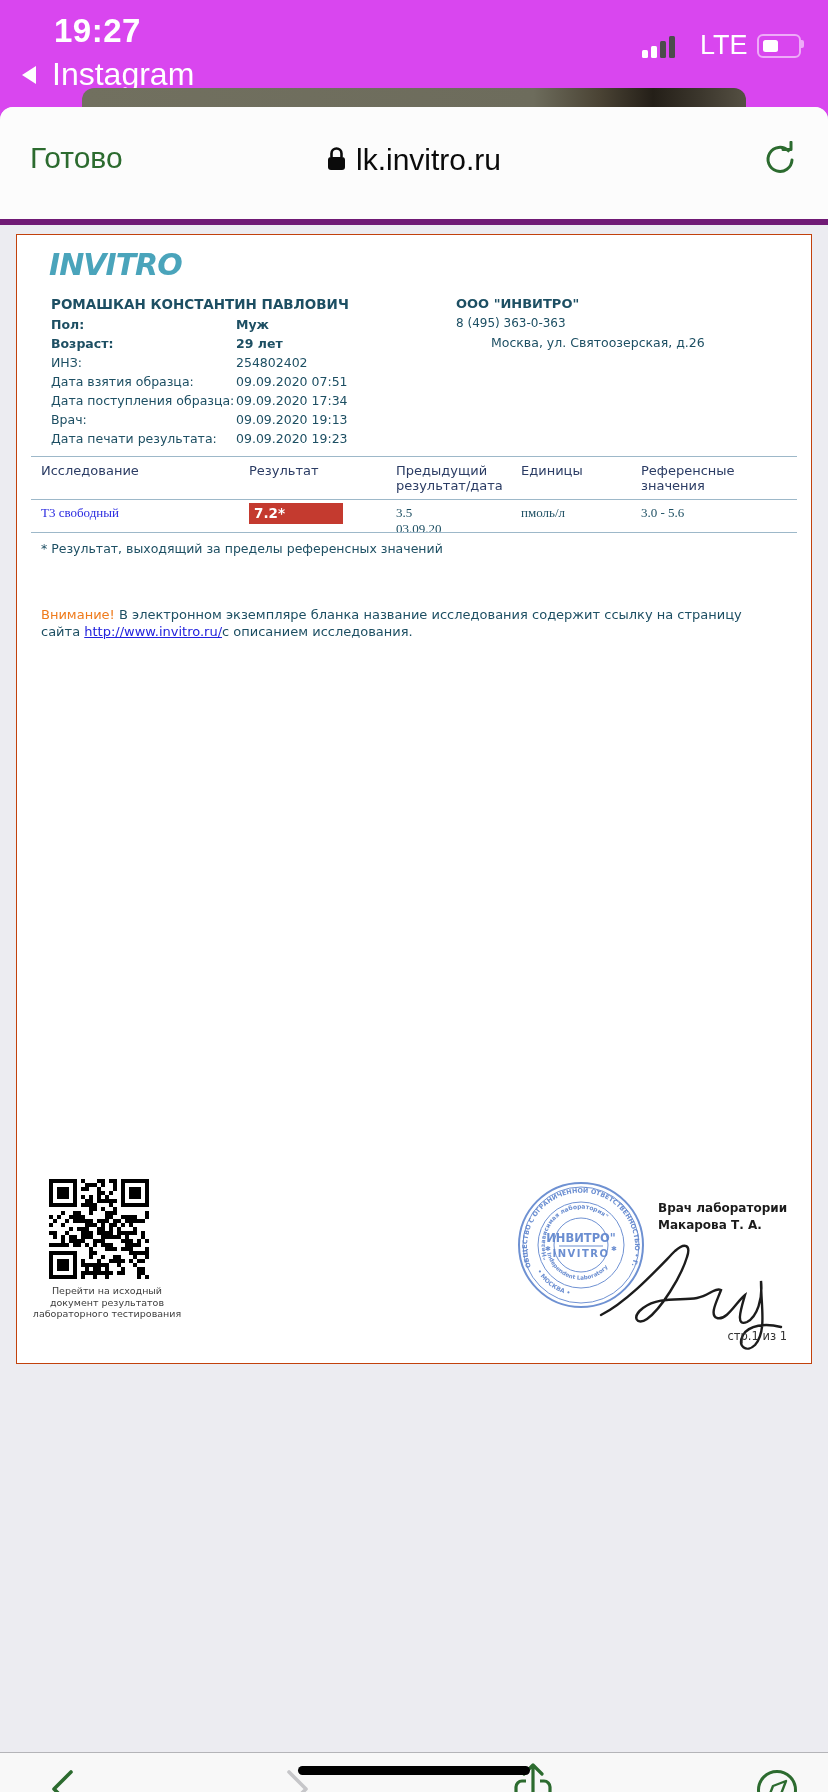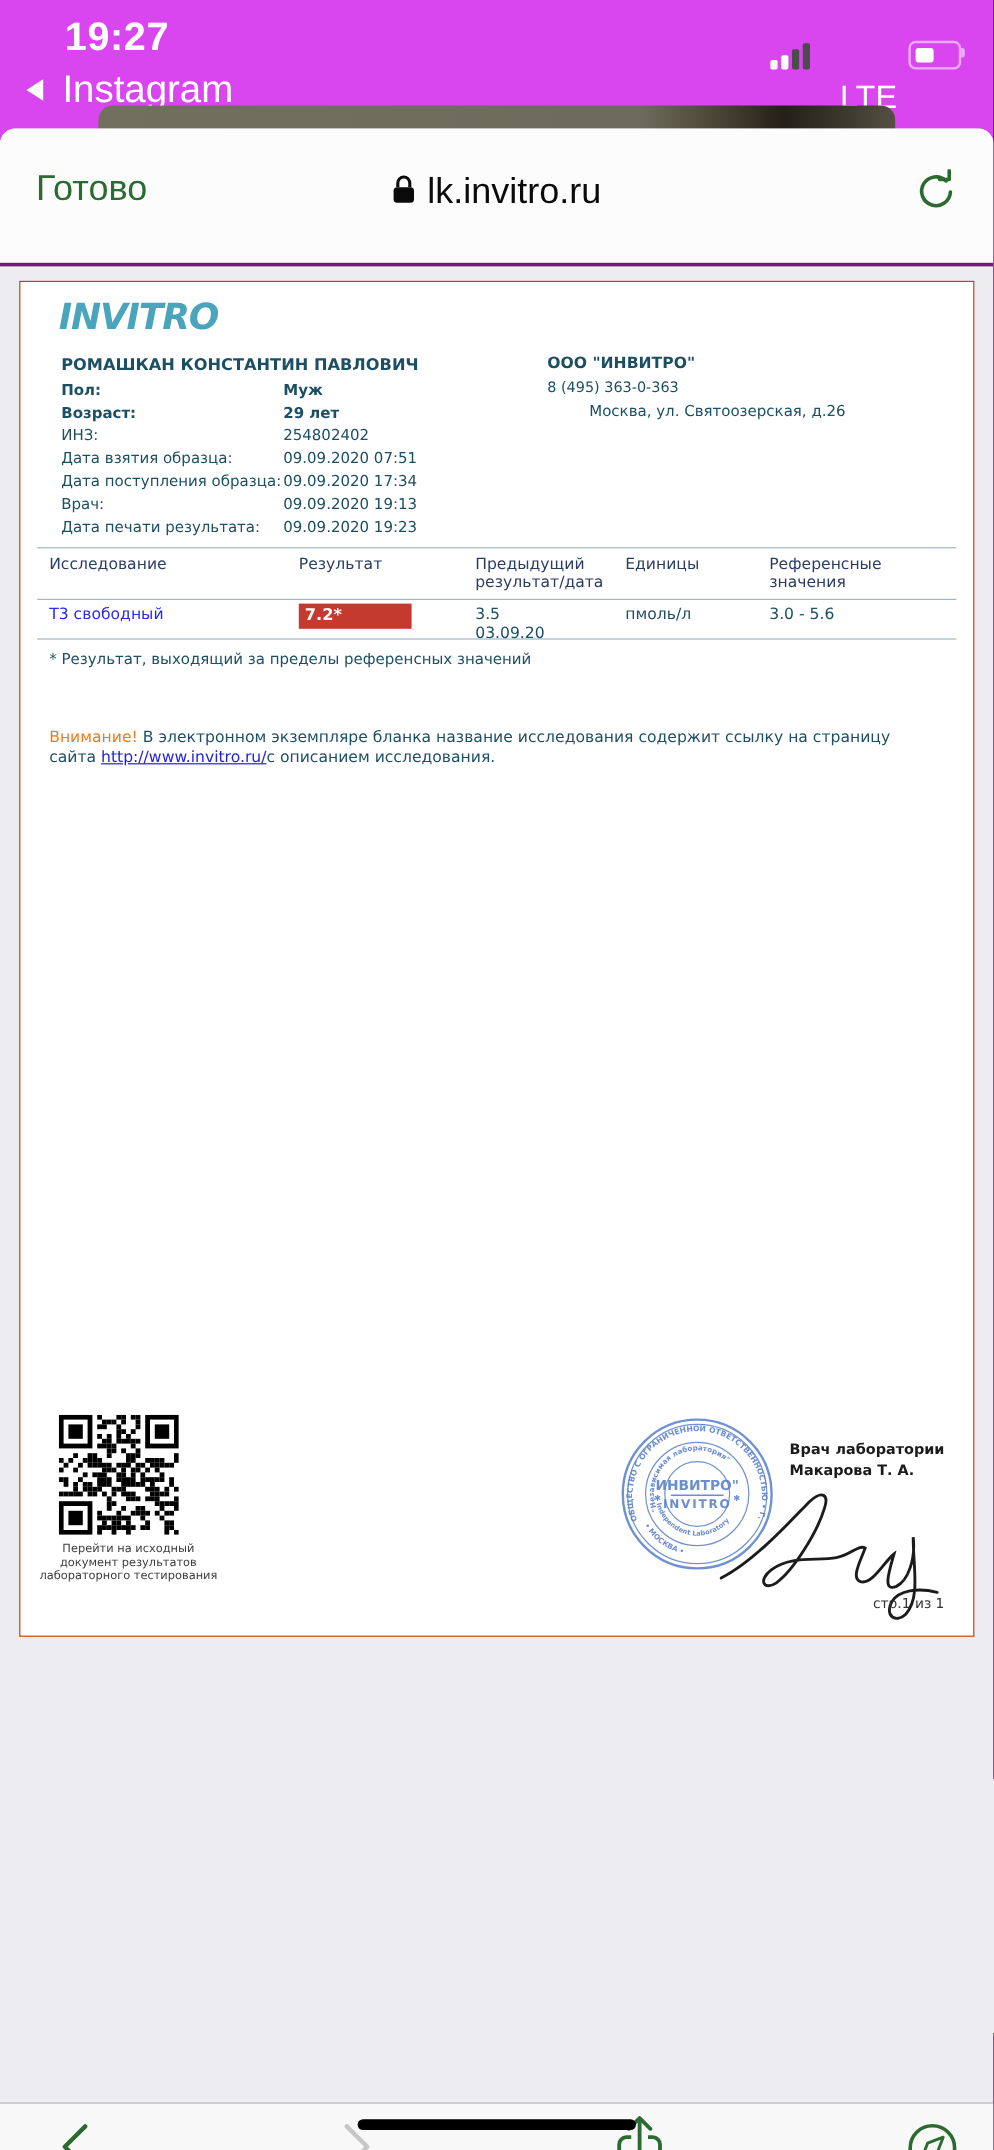--- a/index.html
+++ b/index.html
@@ -7,52 +7,52 @@
           font-family:"Liberation Sans",sans-serif;}
   .abs{position:absolute;}
 
   
   #status-time{left:54px;top:12px;color:#fff;font-size:33px;font-weight:600;letter-spacing:.5px;}
   #back-app{left:22px;top:56px;color:#fff;font-size:32px;display:flex;align-items:center;gap:16px;}
   .tri-left{width:0;height:0;border-top:9px solid transparent;border-bottom:9px solid transparent;border-right:14px solid #fff;}
   #sig{left:642px;top:36px;display:flex;align-items:flex-end;gap:3px;height:22px;}
   .bar{width:6px;border-radius:1.5px;background:#fff;}
   .bar.dim{background:#4c4c4c;}
-  #lte{left:700px;top:30px;color:#fff;font-size:27px;font-weight:500;margin-top:36px;}
+  #lte{left:700px;top:30px;color:#fff;font-size:27px;font-weight:500;}
   #batt{left:757px;top:34px;width:40px;height:20px;border:2px solid rgba(255,255,255,.55);border-radius:6px;}
   #batt-fill{left:2px;top:2px;width:15px;height:12px;background:#fff;border-radius:2.5px;margin:2px;}
   #batt-nub{left:801px;top:40px;width:3px;height:8px;background:rgba(255,255,255,.55);border-radius:0 2px 2px 0;}
 
   
   #peek{left:82px;top:88px;width:664px;height:30px;border-radius:12px 12px 0 0;
         background:linear-gradient(90deg,#71705f 0%,#6d6c5c 68%,#4a4334 78%,#241f18 86%,#3b362c 93%,#555043 100%);}
 
   
   #sheet{left:0;top:107px;width:828px;height:1685px;background:#ececf1;border-radius:13px 13px 0 0;overflow:hidden;}
-  #urlbar{left:0;top:0;width:828px;height:112px;background:#fcfcfc;border-bottom:3px solid #701a75;}
+  #urlbar{left:0;top:0;width:828px;height:112px;background:#fcfcfc;border-bottom:6px solid #701a75;}
   #done-btn{left:30px;top:34px;color:#2c6b2f;font-size:30px;}
   #url-pill{left:0;top:36px;width:828px;text-align:center;font-size:30px;color:#0b0b0b;font-weight:500;}
   #lock-icon{display:inline-block;vertical-align:-2px;margin-right:10px;}
   #reload-btn{left:762px;top:34px;width:36px;height:36px;}
 
   
   #doc{left:16px;top:127px;width:794px;height:1128px;background:#fff;border:1px solid #c2410c;
        font-family:"DejaVu Sans",sans-serif;color:#1d4f63;}
   #logo{left:32px;top:12px;font-size:30px;font-weight:800;font-style:italic;color:#4aa4bb;letter-spacing:-1px;}
   #patient-name{left:34px;top:61px;font-size:13.5px;font-weight:bold;}
   .inf-label{left:34px;font-size:12.5px;}
   .inf-value{left:219px;font-size:12.5px;}
   .b{font-weight:bold;}
   #org-name{left:439px;top:61px;font-size:13px;font-weight:bold;}
   #org-phone{left:439px;top:81px;font-size:12px;}
   #org-addr{left:439px;top:100px;font-size:12.5px;margin-left:35px;}
 
   .rule{left:14px;width:766px;height:1px;background:#9db8c9;}
   .th{font-size:13px;color:#2b3c64;line-height:15px;}
-  .td{font-size:13px;color:#1d4f63;}
+  .td{font-size:13px;color:#1d4f63;font-family:Liberation Serif, serif;}
   #test-name{color:#2a2ae0;}
   #result-box{left:232px;top:268px;width:94px;height:21px;background:#c43a2f;color:#fff;
               font-weight:bold;font-size:13.5px;line-height:21px;padding-left:5px;box-sizing:border-box;}
   #footnote{left:24px;top:306px;font-size:12.5px;}
   #dynamics{left:24px;top:330px;width:690px;font-size:13px;font-weight:bold;line-height:16.5px;}
   #attention{left:24px;top:372px;width:724px;font-size:13px;line-height:16.5px;}
   .orange{color:#ef7b1c;}
   .linkblue{color:#2222dd;text-decoration:underline;}
   #disclaimer{left:24px;top:414px;font-size:13px;color:#ef7b1c;}
 

